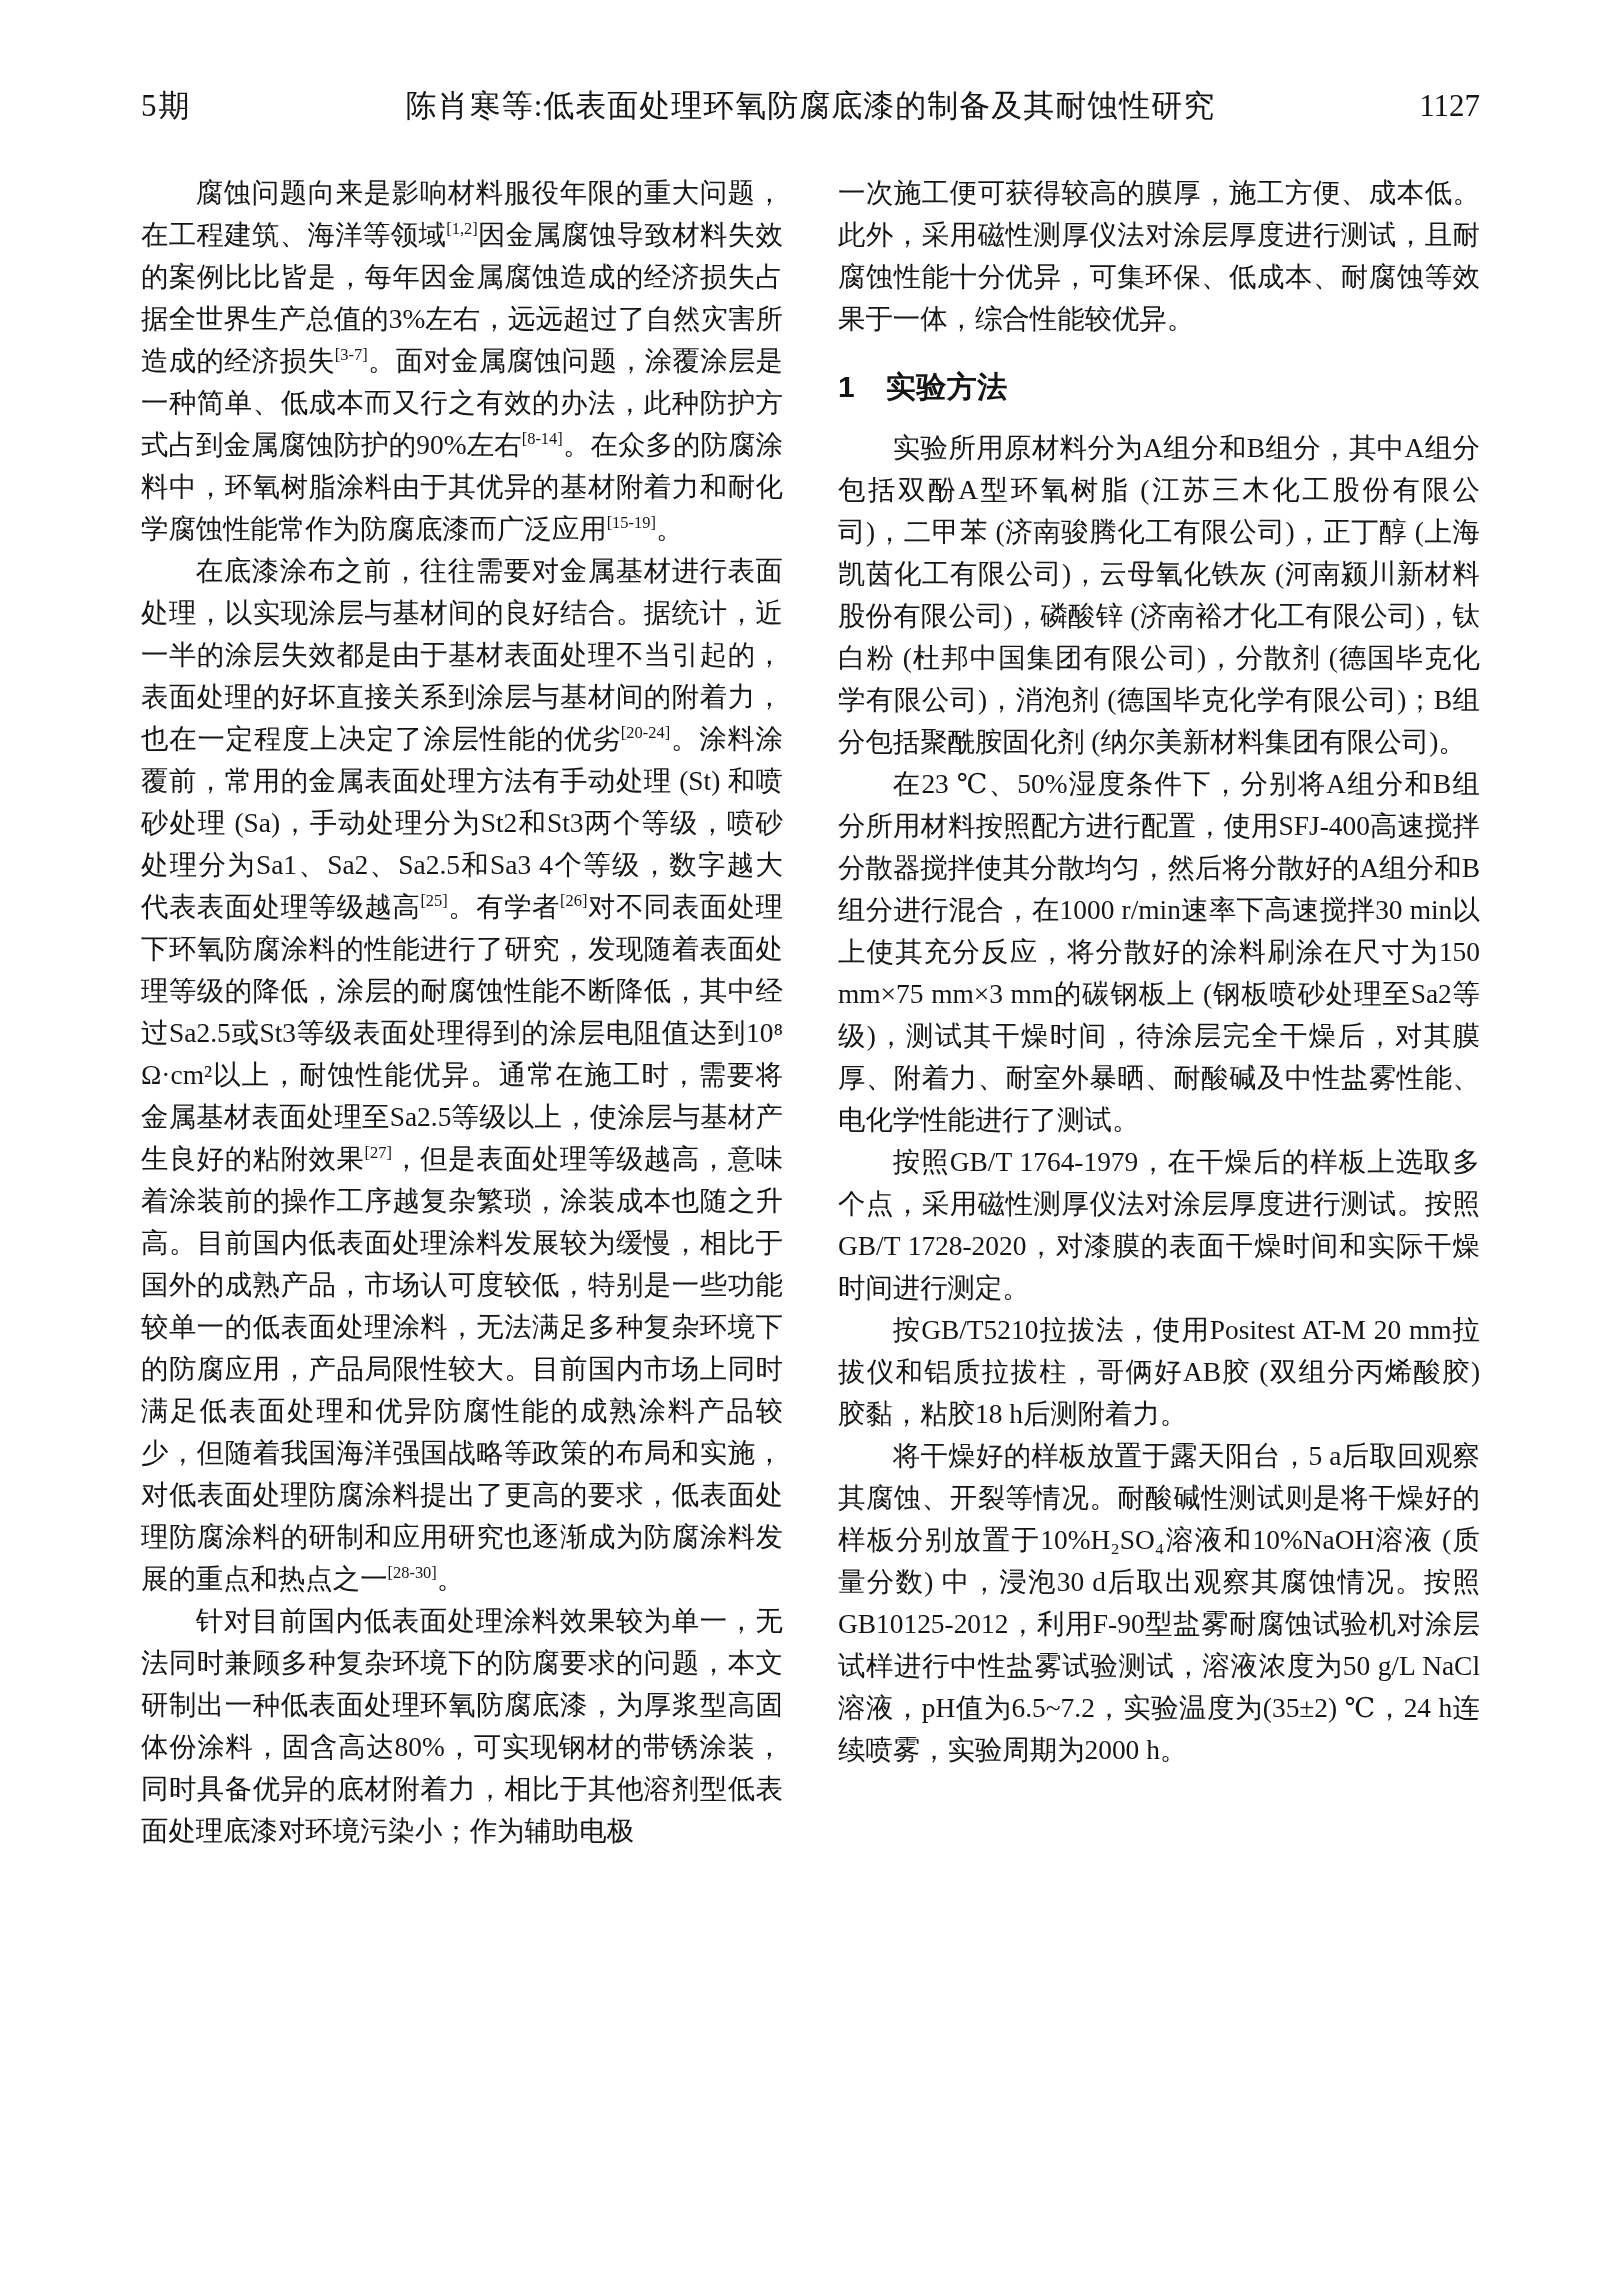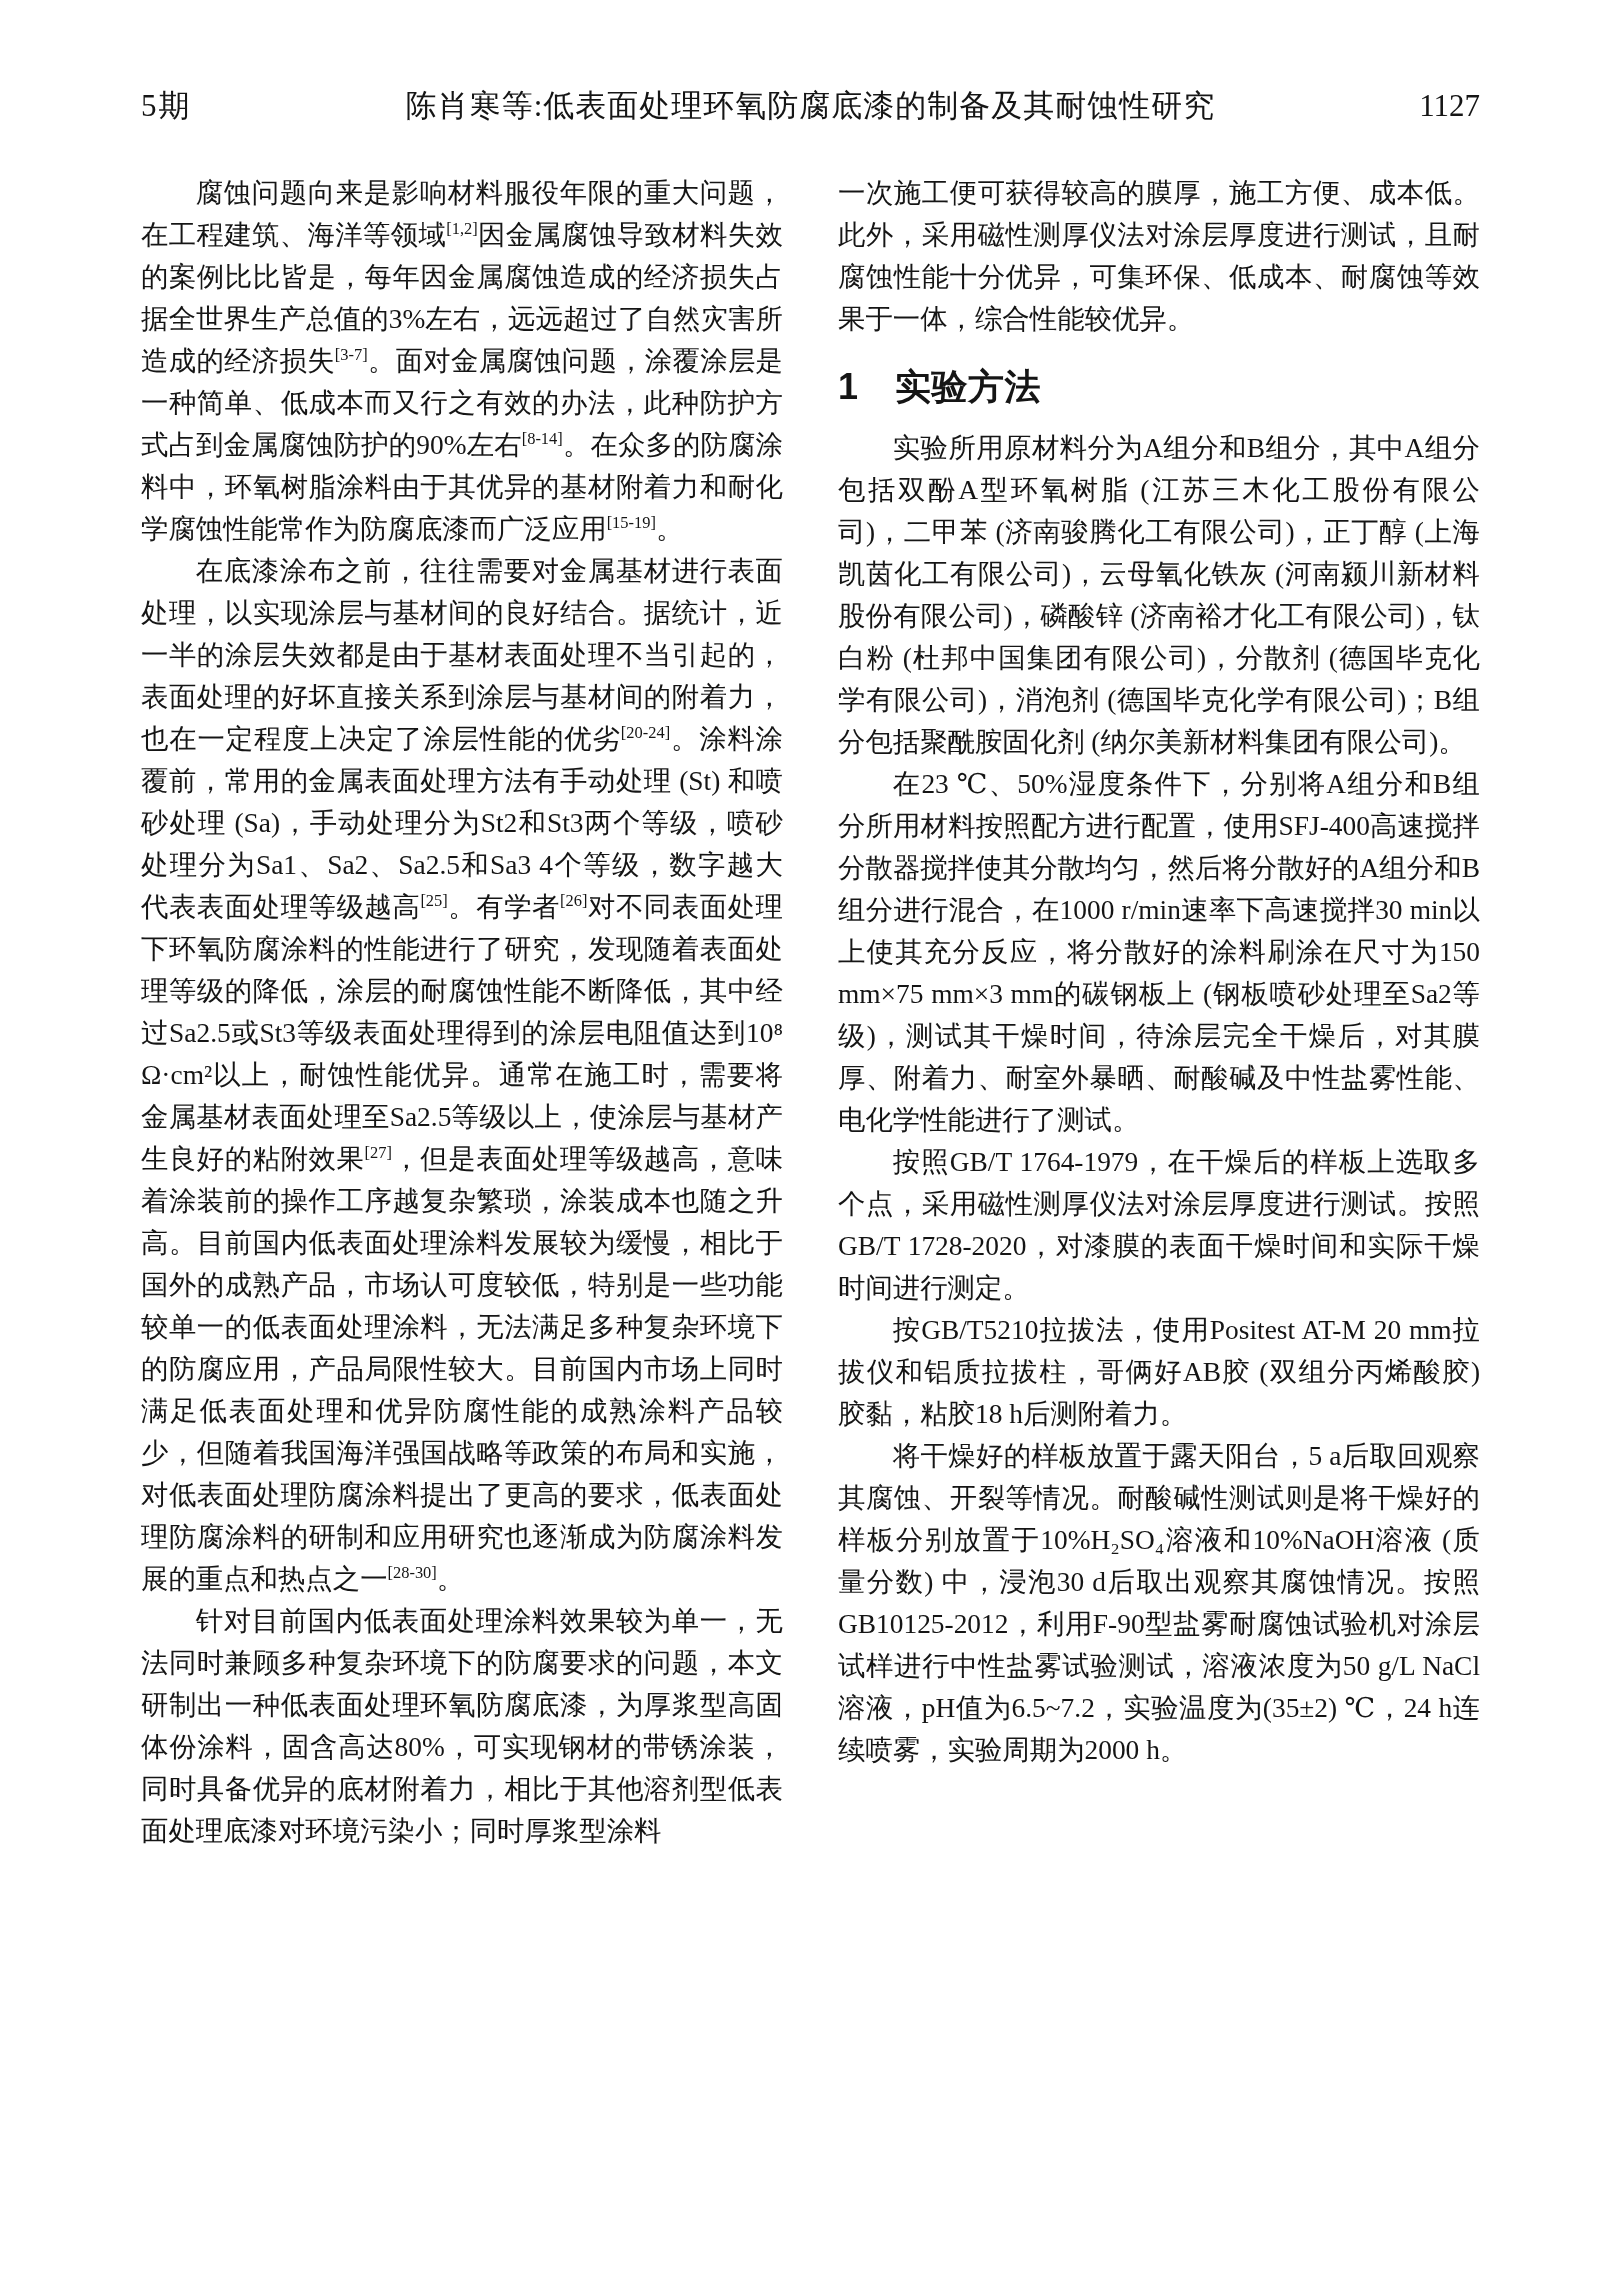--- a/index.html
+++ b/index.html
@@ -54,21 +54,21 @@
     font-size: 27.4px;
     line-height: 42px;
     text-align: justify;
   }
   .col { flex: 1 1 0; min-width: 0; }
   p.para { margin: 0; padding: 0; }
   p.indent { text-indent: 2em; }
 
   h2.section-heading {
     font-family: "Liberation Sans", "DejaVu Sans", sans-serif;
-    font-size: 36px;
+    font-size: 30px;
     font-weight: 700;
     margin: 25.5px 0 19.6px 0;
     text-align: left;
     text-indent: 0;
     letter-spacing: 0.5px;
   }
 
   sup {
     font-size: 0.6em;
     line-height: 0;
@@ -85,21 +85,21 @@
     <span class="rh-title">陈肖寒等:低表面处理环氧防腐底漆的制备及其耐蚀性研究</span>
     <span class="rh-page">1127</span>
   </header>
 
 
   <div class="columns">
 
     <div class="col">
       <p class="para indent">腐蚀问题向来是影响材料服役年限的重大问题，在工程建筑、海洋等领域<sup>[1,2]</sup>因金属腐蚀导致材料失效的案例比比皆是，每年因金属腐蚀造成的经济损失占据全世界生产总值的3%左右，远远超过了自然灾害所造成的经济损失<sup>[3-7]</sup>。面对金属腐蚀问题，涂覆涂层是一种简单、低成本而又行之有效的办法，此种防护方式占到金属腐蚀防护的90%左右<sup>[8-14]</sup>。在众多的防腐涂料中，环氧树脂涂料由于其优异的基材附着力和耐化学腐蚀性能常作为防腐底漆而广泛应用<sup>[15-19]</sup>。</p>
       <p class="para indent">在底漆涂布之前，往往需要对金属基材进行表面处理，以实现涂层与基材间的良好结合。据统计，近一半的涂层失效都是由于基材表面处理不当引起的，表面处理的好坏直接关系到涂层与基材间的附着力，也在一定程度上决定了涂层性能的优劣<sup>[20-24]</sup>。涂料涂覆前，常用的金属表面处理方法有手动处理 (St) 和喷砂处理 (Sa)，手动处理分为St2和St3两个等级，喷砂处理分为Sa1、Sa2、Sa2.5和Sa3 4个等级，数字越大代表表面处理等级越高<sup>[25]</sup>。有学者<sup>[26]</sup>对不同表面处理下环氧防腐涂料的性能进行了研究，发现随着表面处理等级的降低，涂层的耐腐蚀性能不断降低，其中经过Sa2.5或St3等级表面处理得到的涂层电阻值达到10⁸ Ω·cm²以上，耐蚀性能优异。通常在施工时，需要将金属基材表面处理至Sa2.5等级以上，使涂层与基材产生良好的粘附效果<sup>[27]</sup>，但是表面处理等级越高，意味着涂装前的操作工序越复杂繁琐，涂装成本也随之升高。目前国内低表面处理涂料发展较为缓慢，相比于国外的成熟产品，市场认可度较低，特别是一些功能较单一的低表面处理涂料，无法满足多种复杂环境下的防腐应用，产品局限性较大。目前国内市场上同时满足低表面处理和优异防腐性能的成熟涂料产品较少，但随着我国海洋强国战略等政策的布局和实施，对低表面处理防腐涂料提出了更高的要求，低表面处理防腐涂料的研制和应用研究也逐渐成为防腐涂料发展的重点和热点之一<sup>[28-30]</sup>。</p>
-      <p class="para indent">针对目前国内低表面处理涂料效果较为单一，无法同时兼顾多种复杂环境下的防腐要求的问题，本文研制出一种低表面处理环氧防腐底漆，为厚浆型高固体份涂料，固含高达80%，可实现钢材的带锈涂装，同时具备优异的底材附着力，相比于其他溶剂型低表面处理底漆对环境污染小；同时厚浆型涂料</p>
+      <p class="para indent">针对目前国内低表面处理涂料效果较为单一，无法同时兼顾多种复杂环境下的防腐要求的问题，本文研制出一种低表面处理环氧防腐底漆，为厚浆型高固体份涂料，固含高达80%，可实现钢材的带锈涂装，同时具备优异的底材附着力，相比于其他溶剂型低表面处理底漆对环境污染小；作为辅助电极</p>
     </div>
 
     <div class="col">
       <p class="para">一次施工便可获得较高的膜厚，施工方便、成本低。此外，采用磁性测厚仪法对涂层厚度进行测试，且耐腐蚀性能十分优异，可集环保、低成本、耐腐蚀等效果于一体，综合性能较优异。</p>
       <h2 class="section-heading">1　实验方法</h2>
       <p class="para indent">实验所用原材料分为A组分和B组分，其中A组分包括双酚A型环氧树脂 (江苏三木化工股份有限公司)，二甲苯 (济南骏腾化工有限公司)，正丁醇 (上海凯茵化工有限公司)，云母氧化铁灰 (河南颍川新材料股份有限公司)，磷酸锌 (济南裕才化工有限公司)，钛白粉 (杜邦中国集团有限公司)，分散剂 (德国毕克化学有限公司)，消泡剂 (德国毕克化学有限公司)；B组分包括聚酰胺固化剂 (纳尔美新材料集团有限公司)。</p>
       <p class="para indent">在23 ℃、50%湿度条件下，分别将A组分和B组分所用材料按照配方进行配置，使用SFJ-400高速搅拌分散器搅拌使其分散均匀，然后将分散好的A组分和B组分进行混合，在1000 r/min速率下高速搅拌30 min以上使其充分反应，将分散好的涂料刷涂在尺寸为150 mm×75 mm×3 mm的碳钢板上 (钢板喷砂处理至Sa2等级)，测试其干燥时间，待涂层完全干燥后，对其膜厚、附着力、耐室外暴晒、耐酸碱及中性盐雾性能、电化学性能进行了测试。</p>
       <p class="para indent">按照GB/T 1764-1979，在干燥后的样板上选取多个点，采用磁性测厚仪法对涂层厚度进行测试。按照GB/T 1728-2020，对漆膜的表面干燥时间和实际干燥时间进行测定。</p>
       <p class="para indent">按GB/T5210拉拔法，使用Positest AT-M 20 mm拉拔仪和铝质拉拔柱，哥俩好AB胶 (双组分丙烯酸胶) 胶黏，粘胶18 h后测附着力。</p>
       <p class="para indent">将干燥好的样板放置于露天阳台，5 a后取回观察其腐蚀、开裂等情况。耐酸碱性测试则是将干燥好的样板分别放置于10%H₂SO₄溶液和10%NaOH溶液 (质量分数) 中，浸泡30 d后取出观察其腐蚀情况。按照GB10125-2012，利用F-90型盐雾耐腐蚀试验机对涂层试样进行中性盐雾试验测试，溶液浓度为50 g/L NaCl溶液，pH值为6.5~7.2，实验温度为(35±2) ℃，24 h连续喷雾，实验周期为2000 h。</p>

